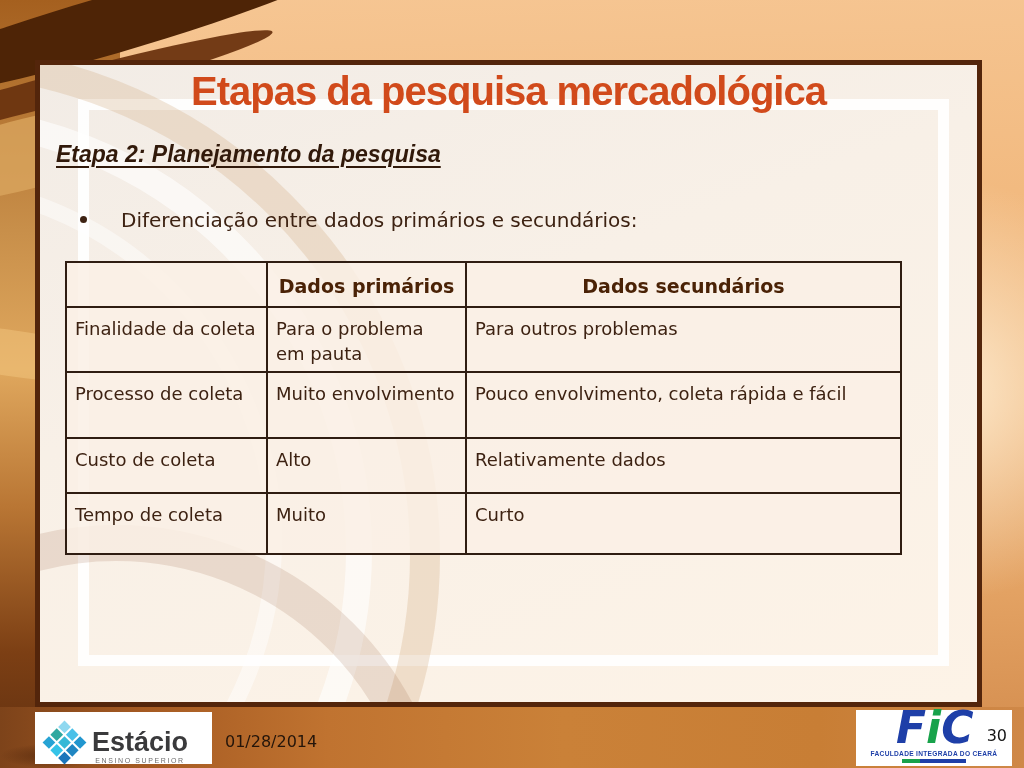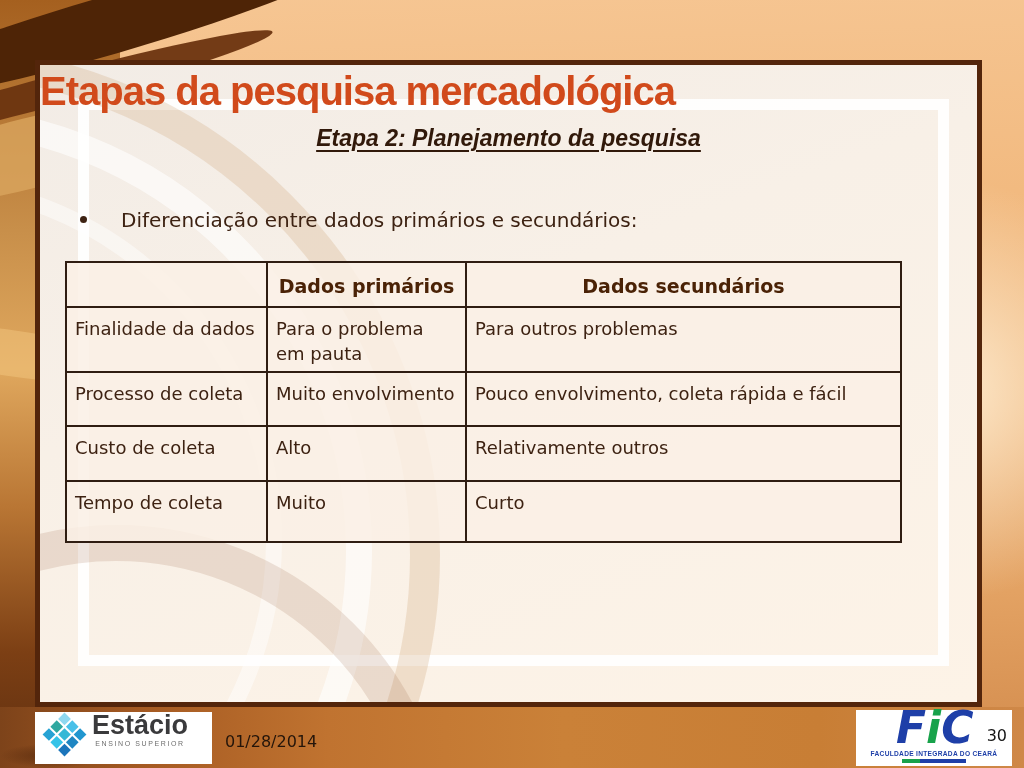--- a/index.html
+++ b/index.html
@@ -25,38 +25,38 @@
   
   .slide{position:absolute;left:35px;top:60px;width:937px;height:637px;border:5px solid #53250b;
     background:linear-gradient(160deg,#f2ece6 0%,#f8f0e7 40%,#fdf3e7 100%);overflow:hidden;}
   .frame{position:absolute;left:38px;top:34px;right:28px;bottom:36px;
     border:11px solid rgba(255,255,255,.9);z-index:1;}
   .ring{position:absolute;border-radius:50%;z-index:2;}
   .ring-1{left:-560px;top:40px;width:840px;height:840px;border:26px solid rgba(255,255,255,.6);}
   .ring-2{left:-490px;top:110px;width:700px;height:700px;border:16px solid rgba(255,255,255,.45);}
   .ring-3{left:-620px;top:-20px;width:960px;height:960px;border:30px solid rgba(210,170,125,.28);}
   .ring-4{left:-260px;top:460px;width:600px;height:600px;border:36px solid rgba(150,95,60,.16);}
-  .slide-title{position:absolute;z-index:3;left:0;right:0;top:4px;margin:0;
+  .slide-title{position:absolute;z-index:3;left:0;right:0;top:4px;margin:0;text-align:center;
     font-family:"Liberation Sans",sans-serif;font-weight:bold;font-size:40px;letter-spacing:-1px;color:#d14a1b;}
-  .slide-subtitle{position:absolute;z-index:3;left:0;right:0;top:60px;margin:0;text-align:center;
+  .slide-subtitle{position:absolute;z-index:3;left:0;right:0;top:60px;margin:16px;text-align:left;
     font-family:"Liberation Sans",sans-serif;font-weight:bold;font-style:italic;font-size:23px;color:#31190a;
     text-decoration:underline;text-underline-offset:4px;text-decoration-thickness:2px;}
   .bullet-row{position:absolute;z-index:3;left:32px;top:142px;display:flex;align-items:flex-start;color:#3d2212;}
   .bullet-dot{width:7px;height:7px;border-radius:50%;background:#3d2212;margin:9px 34px 0 8px;flex:0 0 auto;}
   .bullet-text{font-size:20px;line-height:26px;}
   .cmp-table{position:absolute;z-index:3;left:25px;top:196px;border-collapse:collapse;table-layout:fixed;
     font-size:18px;color:#3d2212;}
   .cmp-table th,.cmp-table td{border:2px solid #2f1d12;background:rgba(250,240,229,.85);
     padding:8px 8px 4px 8px;vertical-align:top;text-align:left;line-height:25px;}
   .cmp-table th{font-size:19px;font-weight:bold;color:#4a2206;text-align:center;vertical-align:middle;}
   .c1{width:201px;}.c2{width:199px;}.c3{width:435px;}
-  .r0{height:45px;}.r1{height:65px;}.r2{height:54px;}.r3{height:55px;}.r4{height:61px;}
+  .r0{height:45px;}.r1{height:65px;}.r2{height:66px;}.r3{height:55px;}.r4{height:61px;}
   
   .estacio-box{position:absolute;left:35px;top:712px;width:177px;height:52px;background:#ffffff;
-    display:flex;align-items:flex-start;}
+    display:flex;align-items:flex-end;}
   .diamond-wrap{width:44px;height:44px;margin-left:7px;flex:0 0 auto;display:flex;align-items:center;justify-content:center;}
   .diamond{width:31px;height:31px;transform:rotate(45deg);display:grid;
     grid-template-columns:repeat(3,1fr);grid-template-rows:repeat(3,1fr);gap:2px;}
   .diamond span{display:block;}
   .dq1{background:#8ed8f0;}.dq2{background:#49c0e8;}.dq3{background:#2196cf;}
   .dq4{background:#2fa8a0;}.dq5{background:#35b8d6;}.dq6{background:#1f86c2;}
   .dq7{background:#27a3d4;}.dq8{background:#35c3e8;}.dq9{background:#1b75bb;}
   .est-text{margin-left:6px;}
   .est-name{font-family:"Liberation Sans",sans-serif;font-weight:bold;font-size:27px;line-height:27px;color:#3a3a3c;}
   .est-tag{font-family:"Liberation Sans",sans-serif;font-size:7px;letter-spacing:1.6px;color:#6e6e6e;
@@ -109,33 +109,33 @@
         </colgroup>
       <thead>
         <tr class="r0">
           <th></th>
           <th>Dados primários</th>
           <th>Dados secundários</th>
         </tr>
       </thead>
       <tbody>
         <tr class="r1">
-          <td>Finalidade da dados</td>
+          <td>Finalidade da coleta</td>
           <td>Para o problema em pauta</td>
           <td>Para outros problemas</td>
         </tr>
         <tr class="r2">
           <td>Processo de coleta</td>
           <td>Muito envolvimento</td>
           <td>Pouco envolvimento, coleta rápida e fácil</td>
         </tr>
         <tr class="r3">
           <td>Custo de coleta</td>
           <td>Alto</td>
-          <td>Relativamente outros</td>
+          <td>Relativamente dados</td>
         </tr>
         <tr class="r4">
           <td>Tempo de coleta</td>
           <td>Muito</td>
           <td>Curto</td>
         </tr>
       </tbody>
     </table>
   </div>
 

